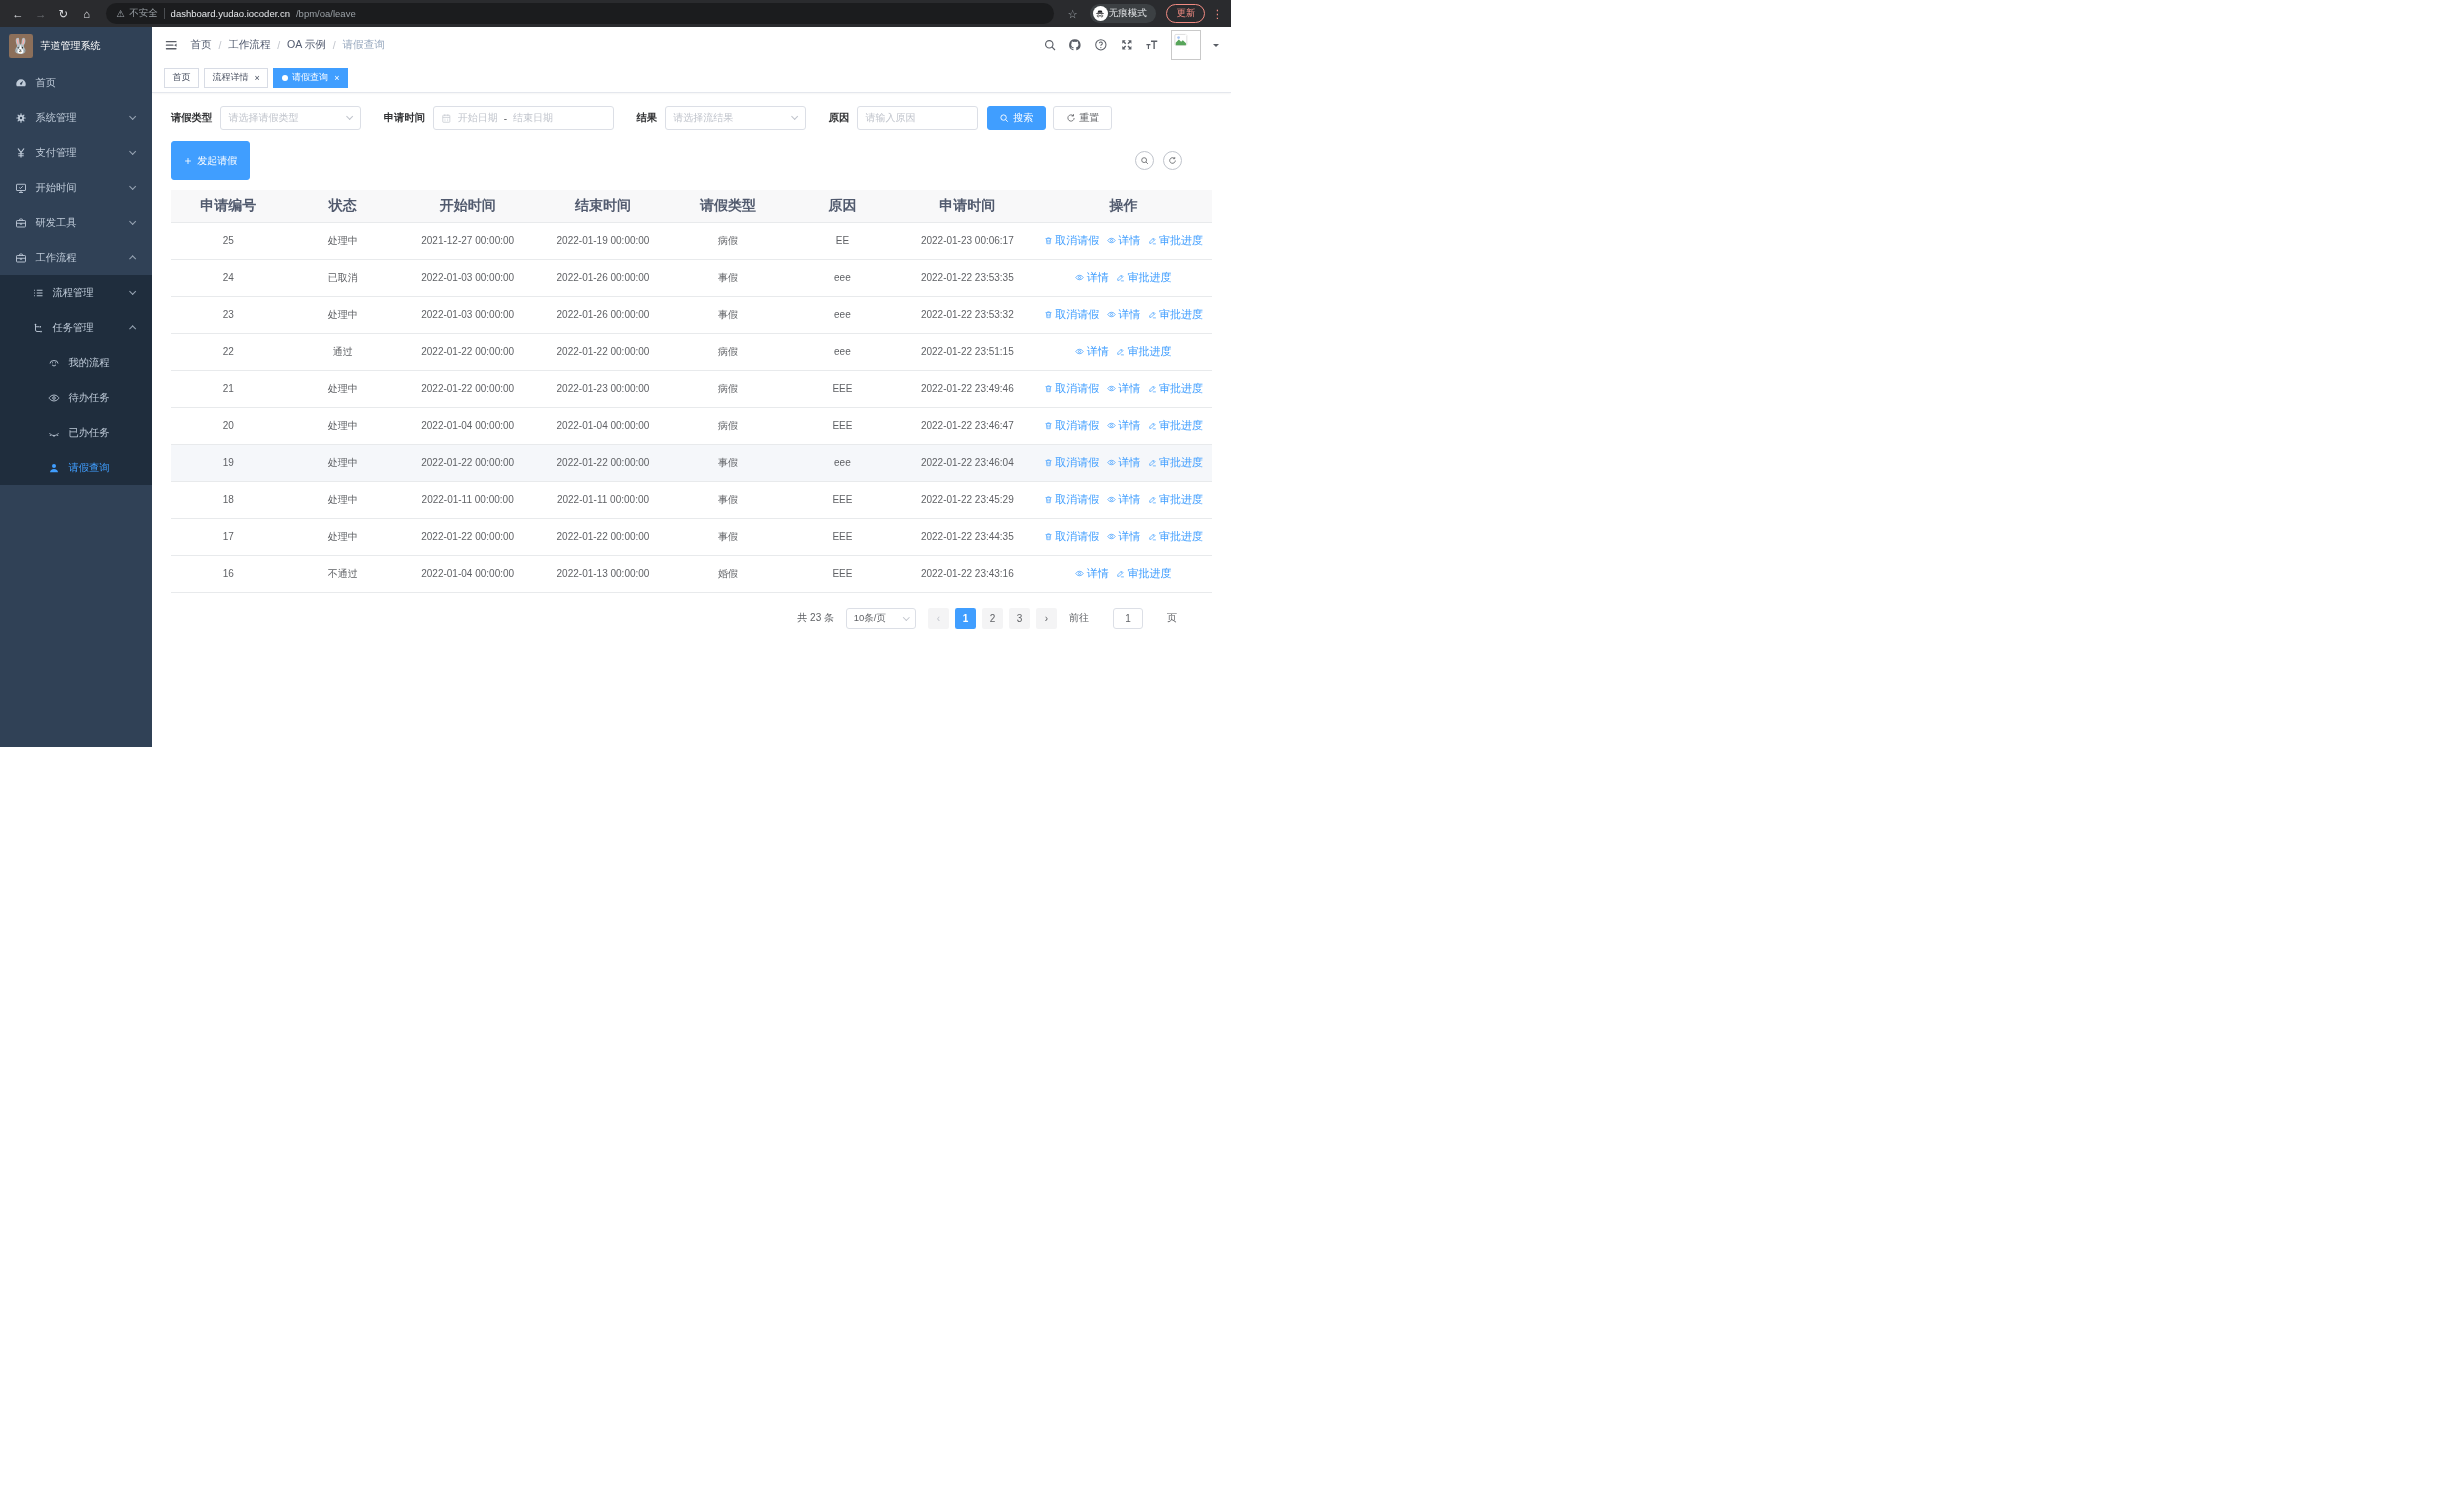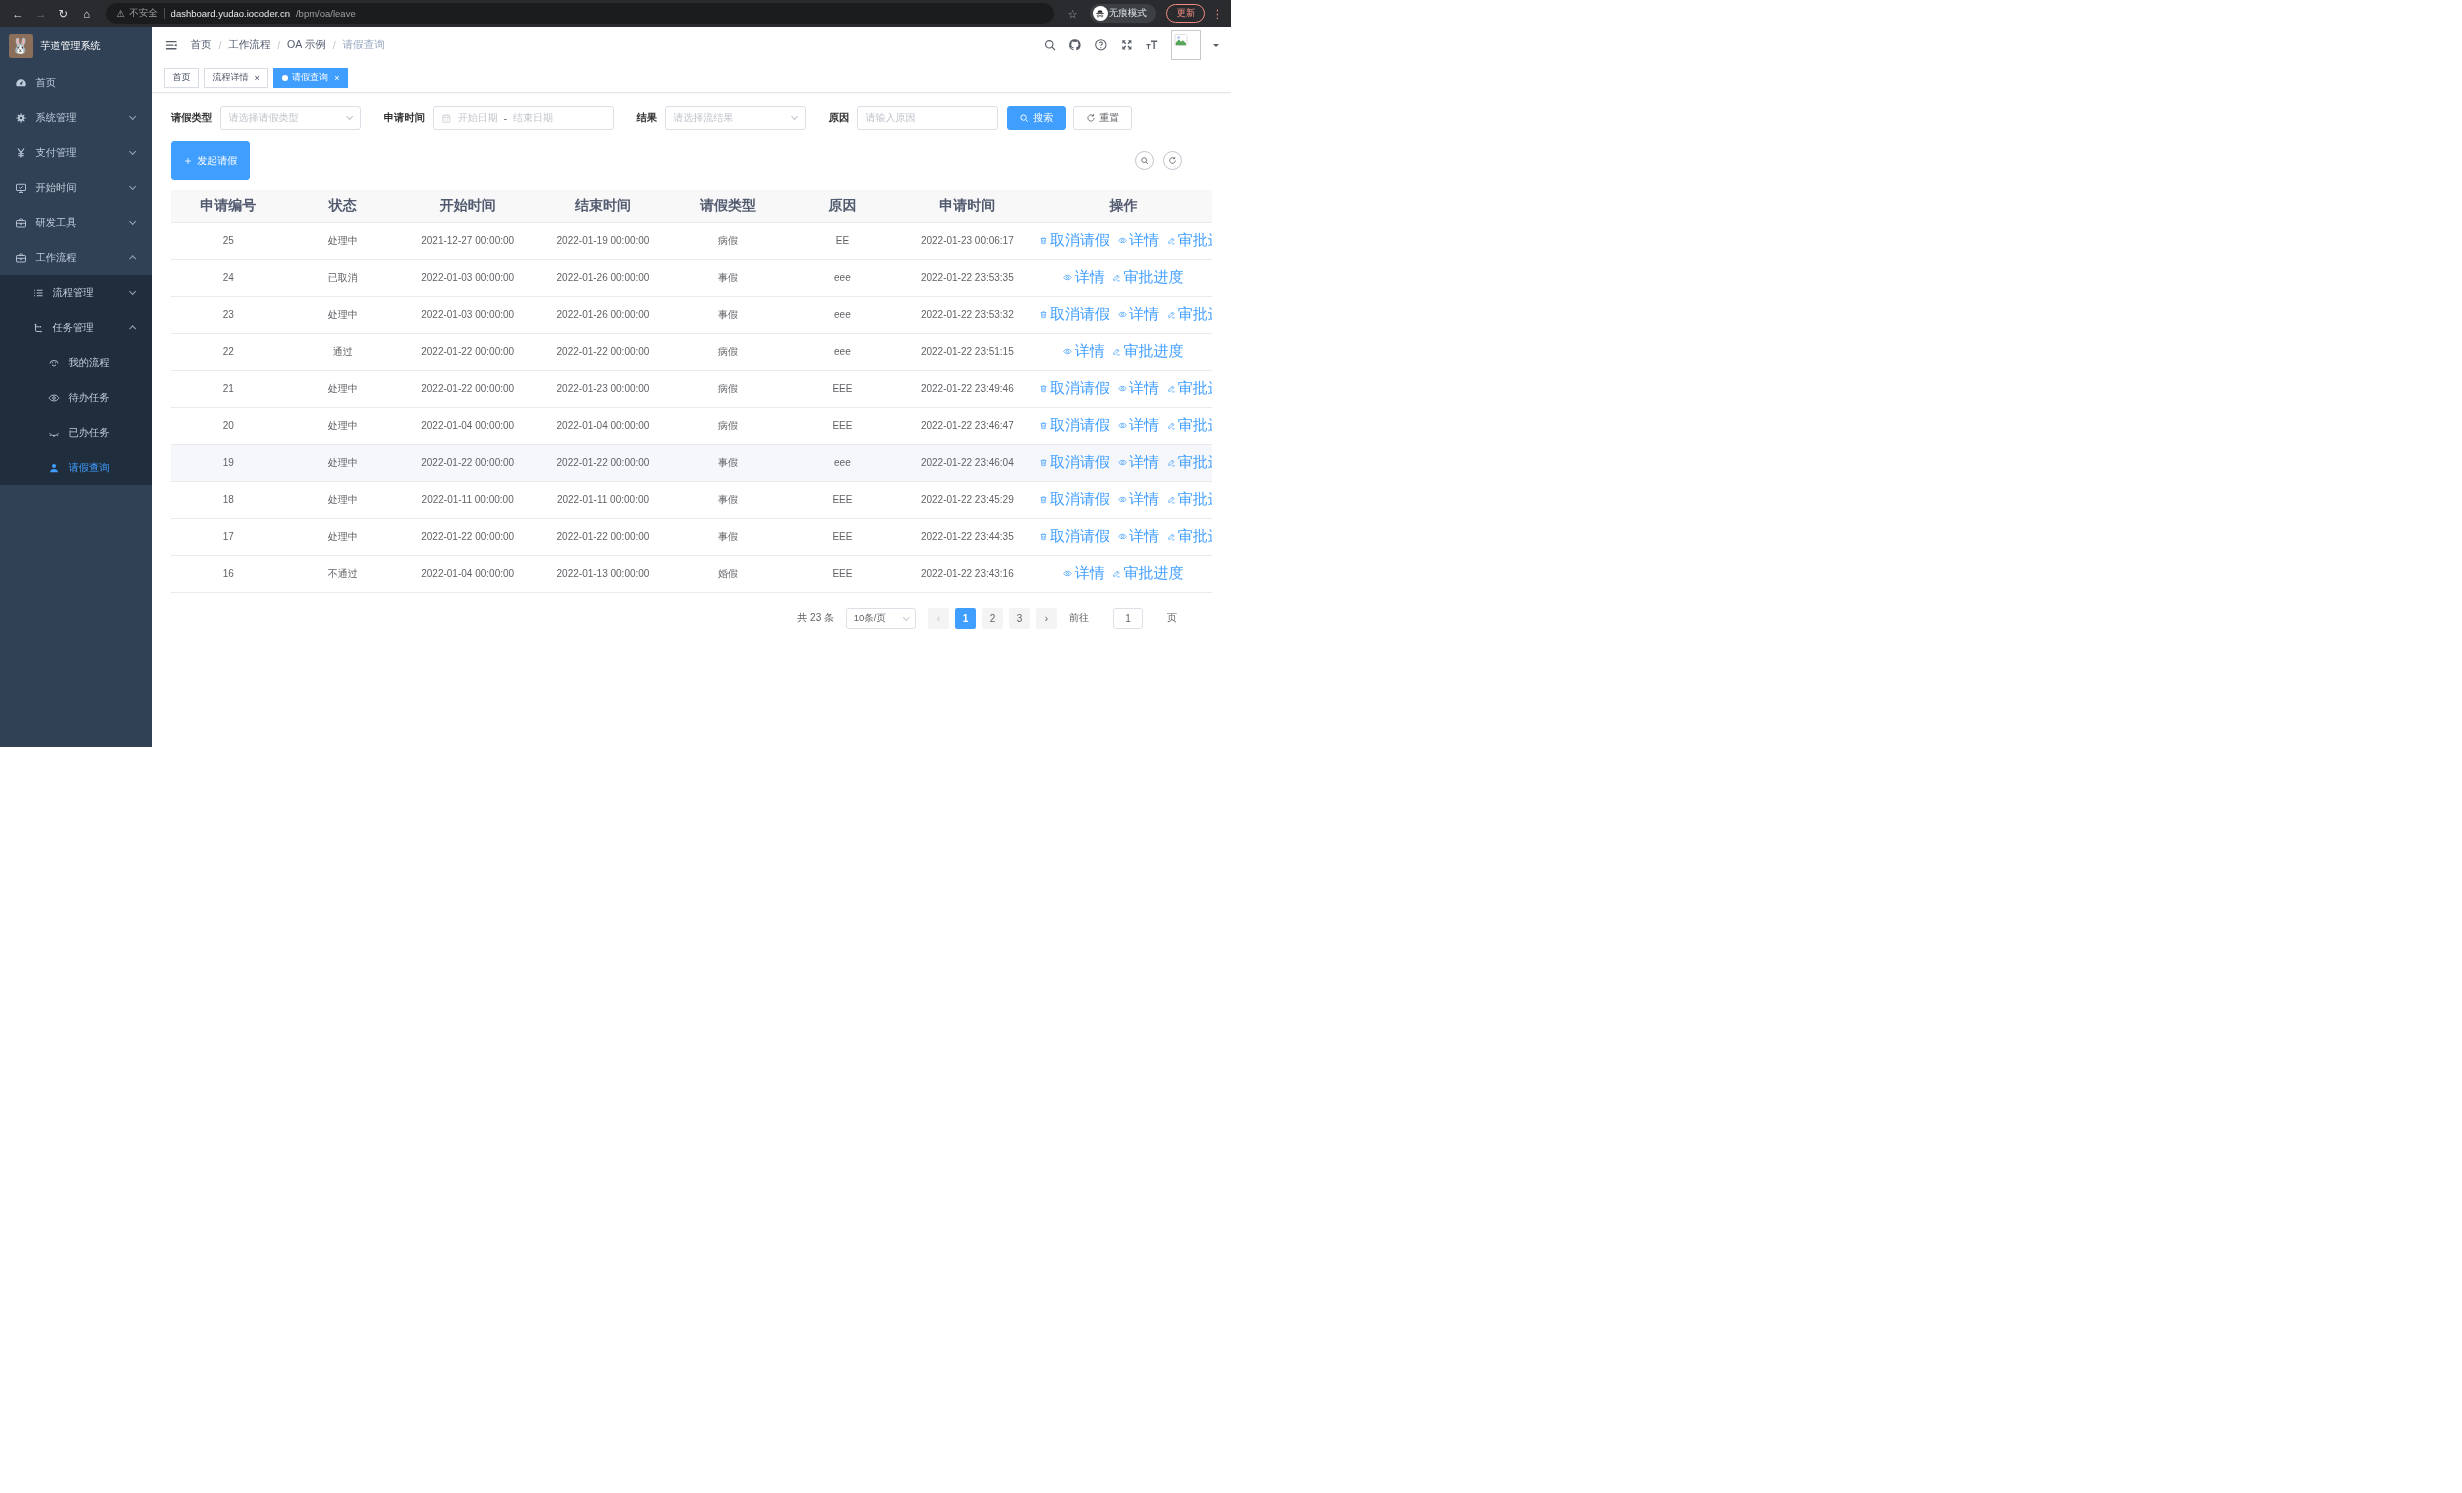--- a/index.html
+++ b/index.html
@@ -65,36 +65,36 @@
 .content{flex:1;padding:13px 19px;overflow:hidden}
 .filter-row{display:flex;align-items:center}
 .f-group{display:flex;align-items:center;margin-right:23px}
 .f-label{font-size:10.3px;font-weight:bold;color:#303133;margin-right:7.6px;white-space:nowrap}
 .sel,.inp,.date-range{height:24px;border:0.8px solid #dcdfe6;border-radius:3px;background:#fff;display:flex;align-items:center;font-size:10px;color:#c0c4cc;padding:0 7.6px;cursor:text}
 .sel{width:141px;justify-content:space-between;cursor:pointer}
 .sel .chev2{width:5.3px;height:5.3px;border-right:1.1px solid #c0c4cc;border-bottom:1.1px solid #c0c4cc;transform:rotate(45deg);margin-top:-2.3px}
 .date-range{width:181px;gap:6px}
 .date-range .cal{color:#c0c4cc;font-size:10.6px}
 .date-range .dsep{color:#606266}
-.inp{width:141px}
+.inp{width:121px}
 .btn{height:24px;border-radius:3px;font-size:10px;display:inline-flex;align-items:center;gap:3.8px;padding:0 11.4px;cursor:pointer;border:0.8px solid #dcdfe6;background:#fff;color:#606266;white-space:nowrap}
 .btn .icon{font-size:10px}
 .btn.primary{background:#409eff;border-color:#409eff;color:#fff}
 .btn + .btn{margin-left:7.6px}
 
 .action-row{display:flex;align-items:center;justify-content:space-between;margin-top:11.4px}
 .mini-group{display:flex;gap:9px;margin-right:30px}
 .mini-btn{width:19px;height:19px;border-radius:50%;border:0.8px solid #c0c4cc;color:#606266;display:flex;align-items:center;justify-content:center;font-size:9px;background:#fff;cursor:pointer}
 
 
 table{width:100%;border-collapse:collapse;margin-top:10px;font-size:10px;color:#606266;table-layout:fixed}
 th{height:32px;background:#f8f8f9;color:#515a6e;font-weight:bold;font-size:14px;border-bottom:0.8px solid #e8eaec;text-align:center}
 td{height:37px;border-bottom:0.8px solid #e8eaec;text-align:center;white-space:nowrap;overflow:hidden}
 tr.hl td{background:#f5f7fa}
-.a-link{color:#409eff;display:inline-flex;align-items:center;gap:2.3px;margin:0 3.8px;font-size:15px;cursor:pointer;white-space:nowrap}
+.a-link{color:#409eff;display:inline-flex;align-items:center;gap:2.3px;margin:0 3.8px;font-size:11px;cursor:pointer;white-space:nowrap}
 .a-link .icon{font-size:9px}
 
 
 .pagination{display:flex;align-items:center;justify-content:flex-end;margin-top:15px;padding-right:35px;gap:6px;font-size:10px;color:#606266}
 .psize{width:70px;height:21px;border:0.8px solid #dcdfe6;border-radius:3px;display:flex;align-items:center;justify-content:space-between;padding:0 6.8px;color:#606266;font-size:9.5px;background:#fff;cursor:pointer;margin:0 6px}
 .psize .chev2{width:4.6px;height:4.6px;border-right:1.1px solid #c0c4cc;border-bottom:1.1px solid #c0c4cc;transform:rotate(45deg);margin-top:-1.5px}
 .pbtn{min-width:21px;height:21px;border-radius:2.3px;background:#f4f4f5;color:#606266;display:flex;align-items:center;justify-content:center;font-size:10px;cursor:pointer;padding:0 3px}
 .pbtn.disabled{color:#c0c4cc;cursor:default}
 .pbtn.active{background:#409eff;color:#fff;font-weight:bold}
 .goto{display:flex;align-items:center;gap:24px;margin-left:6px}

